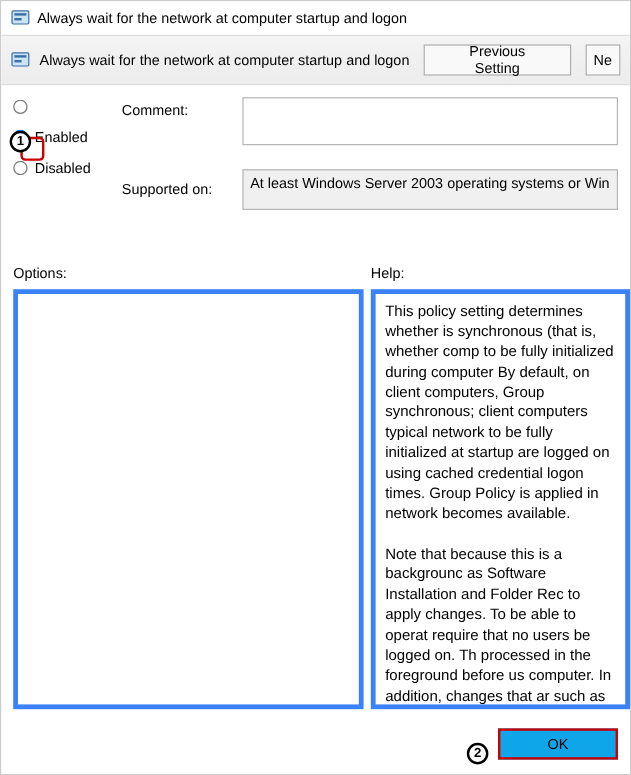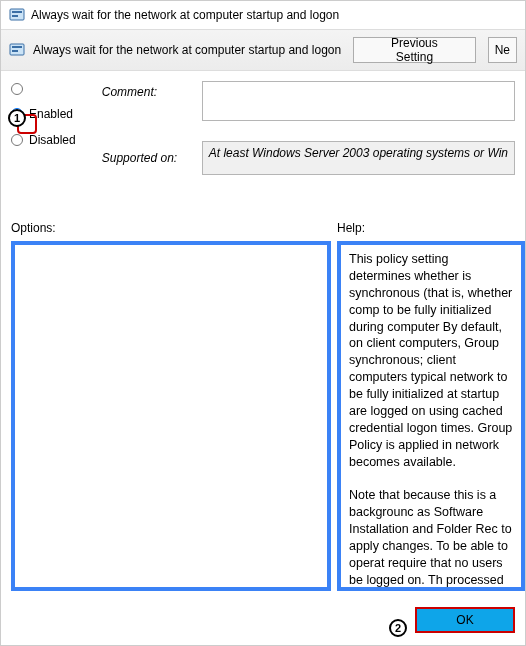--- a/index.html
+++ b/index.html
@@ -28,33 +28,33 @@
     height:26px; padding:0 29px; font-size:12px;
     background:#f9f9f9; border:1px solid #adadad; cursor:pointer;
     display:inline-flex; align-items:center; justify-content:center;
     font-family:inherit;
   }
   .content { position:relative; padding:10px 10px 0 10px; }
   .top-grid { display:flex; gap:10px; }
   .radio-col { width:140px; display:flex; flex-direction:column; gap:12px; padding-top:2px;}
   .radio-item { display:flex; align-items:center; gap:6px; font-size:12px; position:relative;}
   .radio-item input { margin:0; width:12px; height:12px; }
-  .fields-col { flex:1; display:flex; flex-direction:column; gap:20px;font-style:italic; }
+  .fields-col { flex:1; display:flex; flex-direction:column; gap:20px; }
   .field-row { display:flex; align-items:flex-start; gap:8px; }
   .field-row .flabel { width:92px; font-size:12px; padding-top:4px;}
   .field-row textarea, .field-row input[type=text] {
     flex:1; border:1px solid #b5b5b5; background:#fff; font:inherit; padding:3px 4px;
     height:40px; resize:none;
   }
   .field-row .supported-box {
     flex:1; border:1px solid #b5b5b5; background:#f0f0f0; padding:4px 6px; height:34px; overflow:hidden; white-space:nowrap;
   }
   .panes { display:flex; gap:6px; position:absolute; left:10px; right:0; top:220px; bottom:54px;}
   .pane-col { display:flex; flex-direction:column; }
-  .pane-col.left { width:320px; }
+  .pane-col.left { width:292px; }
   .pane-col.right { flex:1; }
   .pane-label { font-size:12px; margin-bottom:6px; }
   .pane-box { flex:1; border:4px solid #3b82f6; background:#fff; padding:6px 8px; overflow:hidden; font-size:12.5px; line-height:1.35;}
   .pane-box.help { white-space:pre-line; }
   .pane-box.options { }
   .footer { position:absolute; left:0; right:0; bottom:0; height:50px; display:flex; align-items:center; justify-content:flex-end; padding:0 10px;}
   .ok-btn { width:100px; height:26px; border:2px solid #c00; background:#0ea5e9; font:inherit; cursor:pointer; }
   
   .callout {
     position:absolute; width:18px; height:18px; border:2px solid #000; border-radius:50%;

